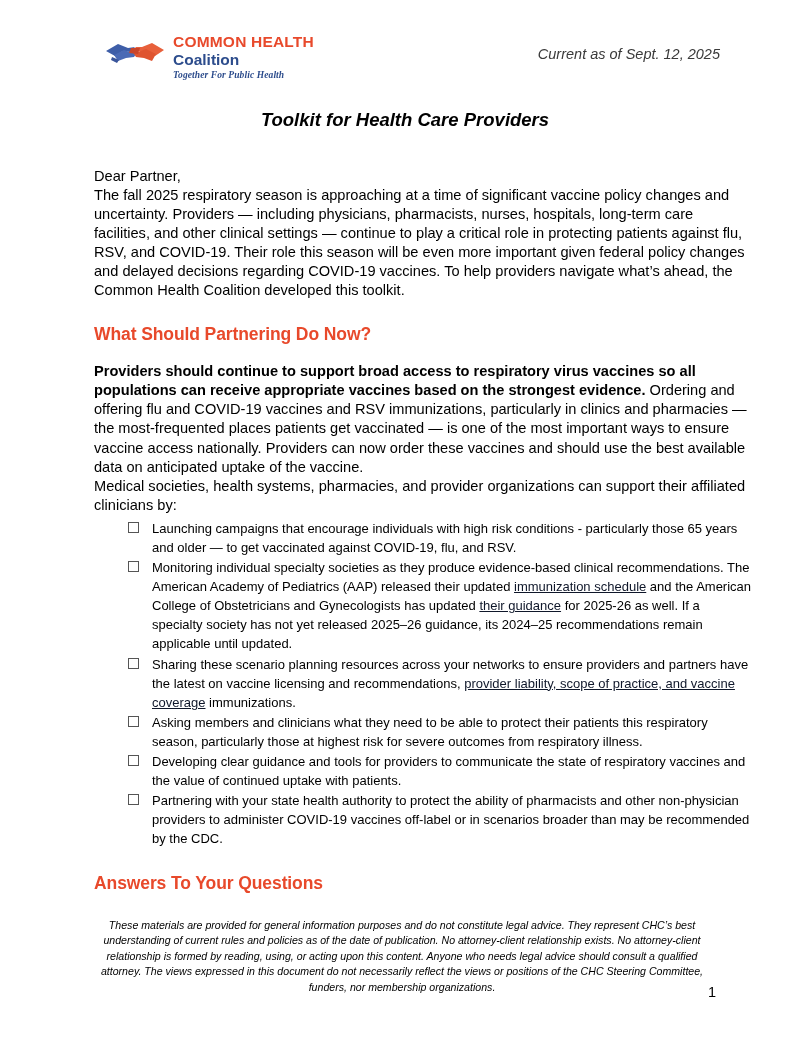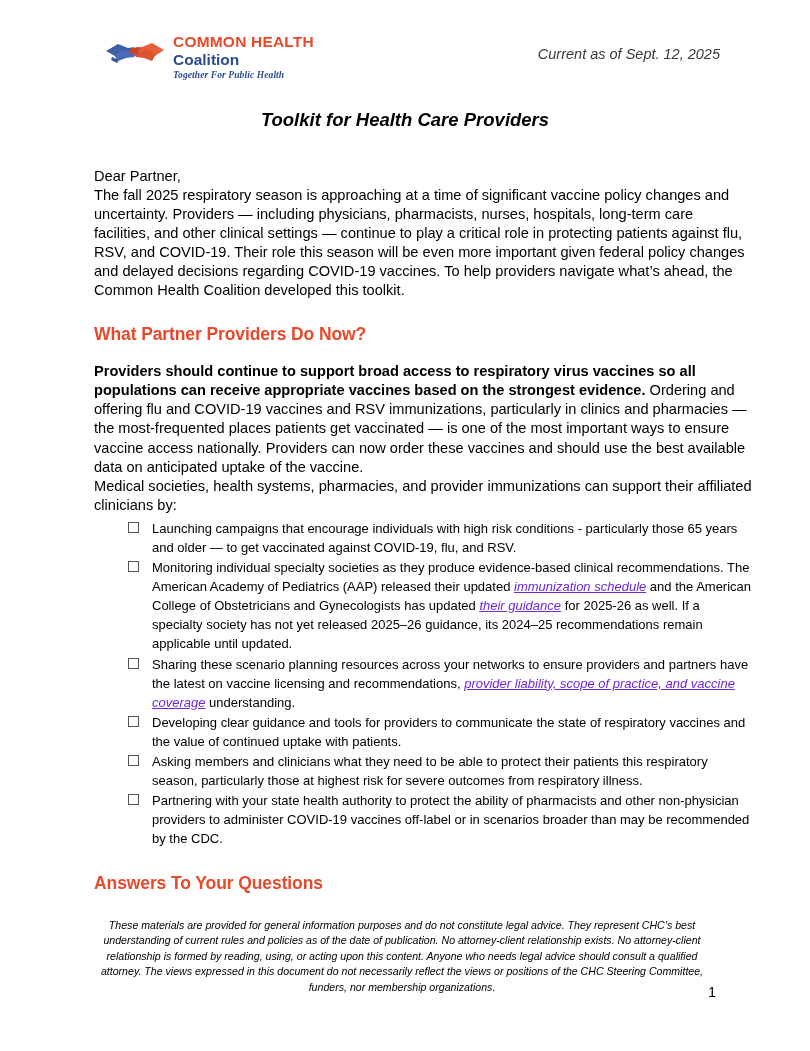--- a/index.html
+++ b/index.html
@@ -134,23 +134,22 @@
     position: absolute;
     left: 0;
     top: 3px;
     width: 11px;
     height: 11px;
     border: 1.4px solid #555;
     background: #fff;
     box-sizing: border-box;
   }
   a.doclink {
-    color: #6d28d9;
+    color: #0f172a;
     text-decoration: underline;
-    font-style: italic;
   }
 
   
   .footer-disclaimer {
     position: absolute;
     left: 88px;
     right: 94px;
     top: 918px;
     font-size: 10.6px;
     line-height: 15.4px;
@@ -195,34 +194,34 @@
   <div class="title-wrap">
     <div class="doc-subtitle">Toolkit for Health Care Providers</div>
   </div>
 
   <div class="body-wrap">
 
     <p class="para salutation">Dear Partner,</p>
 
     <p class="para gap-after">The fall 2025 respiratory season is approaching at a time of significant vaccine policy changes and uncertainty. Providers — including physicians, pharmacists, nurses, hospitals, long-term care facilities, and other clinical settings — continue to play a critical role in protecting patients against flu, RSV, and COVID-19. Their role this season will be even more important given federal policy changes and delayed decisions regarding  COVID-19 vaccines. To help providers navigate what’s ahead, the Common Health Coalition developed this toolkit.</p>
 
-    <h2 class="section-heading">What Partner Providers Do Now?</h2>
+    <h2 class="section-heading">What Should Partnering Do Now?</h2>
 
     <p class="para gap-after">
       <span class="bold-lead">Providers should continue to support broad access to respiratory virus vaccines so all populations can receive appropriate vaccines based on the strongest evidence.</span><span> Ordering and offering flu and COVID-19 vaccines and RSV immunizations, particularly in clinics and pharmacies — the most-frequented places patients get vaccinated — is one of the most important ways to ensure vaccine access nationally. Providers can now order these vaccines and should use the best available data on anticipated uptake of the vaccine.</span>
     </p>
 
-    <p class="para">Medical societies, health systems, pharmacies, and provider immunizations can support their affiliated clinicians by:</p>
+    <p class="para">Medical societies, health systems, pharmacies, and provider organizations can support their affiliated clinicians by:</p>
 
     <ul class="check-list">
         <li><span class="checkbox"></span><span>Launching campaigns that encourage individuals with high risk conditions - particularly those 65 years and older — to get vaccinated against COVID-19, flu, and RSV.</span></li>
         <li><span class="checkbox"></span><span>Monitoring individual specialty societies as they produce evidence-based clinical recommendations. The American Academy of Pediatrics (AAP) released their updated </span><a class="doclink" href="#">immunization schedule</a><span> and the American College of Obstetricians and Gynecologists has updated </span><a class="doclink" href="#">their guidance</a><span> for 2025-26 as well. If a specialty society has not yet released 2025–26 guidance, its 2024–25 recommendations remain applicable until updated.</span></li>
-        <li><span class="checkbox"></span><span>Sharing these scenario planning resources across your networks to ensure providers and partners have the latest on vaccine licensing and recommendations, </span><a class="doclink" href="#">provider liability, scope of practice, and vaccine coverage</a><span> understanding.</span></li>
+        <li><span class="checkbox"></span><span>Sharing these scenario planning resources across your networks to ensure providers and partners have the latest on vaccine licensing and recommendations, </span><a class="doclink" href="#">provider liability, scope of practice, and vaccine coverage</a><span> immunizations.</span></li>
+        <li><span class="checkbox"></span><span>Asking members and clinicians what they need to be able to protect their patients this respiratory season, particularly those at highest risk for severe outcomes from respiratory illness.</span></li>
         <li><span class="checkbox"></span><span>Developing clear guidance and tools for providers to communicate the state of respiratory vaccines and the value of continued uptake with patients.</span></li>
-        <li><span class="checkbox"></span><span>Asking members and clinicians what they need to be able to protect their patients this respiratory season, particularly those at highest risk for severe outcomes from respiratory illness.</span></li>
         <li><span class="checkbox"></span><span>Partnering with your state health authority to protect the ability of pharmacists and other non-physician providers to administer COVID-19 vaccines off-label or in scenarios broader than may be recommended by the CDC.</span></li>
       </ul>
 
     <h2 class="section-heading">Answers To Your Questions</h2>
 
   </div>
 
   <div class="footer-disclaimer">These materials are provided for general information purposes and do not constitute legal advice. They represent CHC’s best understanding of current rules and policies as of the date of publication. No attorney-client relationship exists. No attorney-client relationship is formed by reading, using, or acting upon this content. Anyone who needs legal advice should consult a qualified attorney.  The views expressed in this document do not necessarily reflect the views or positions of the CHC Steering Committee, funders, nor membership organizations.</div>
   <div class="page-number">1</div>
 

